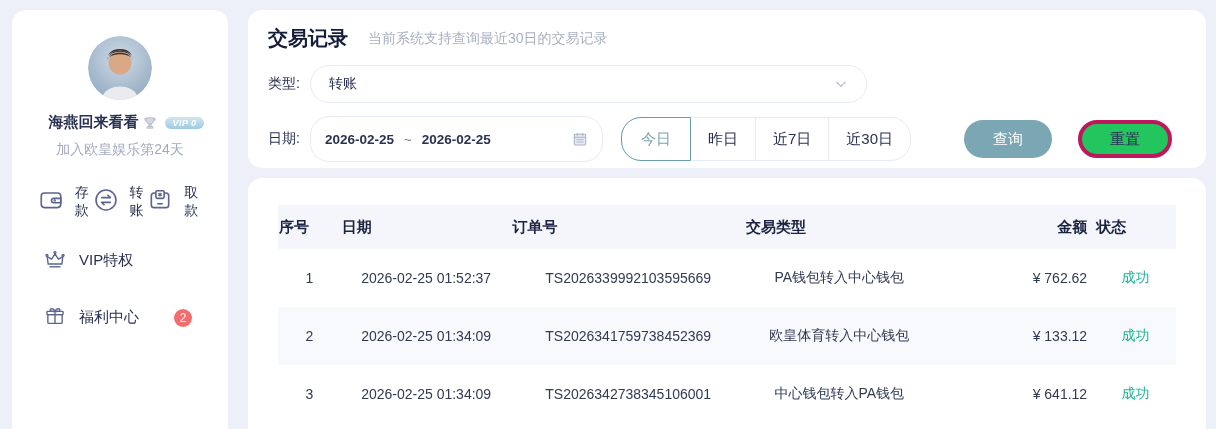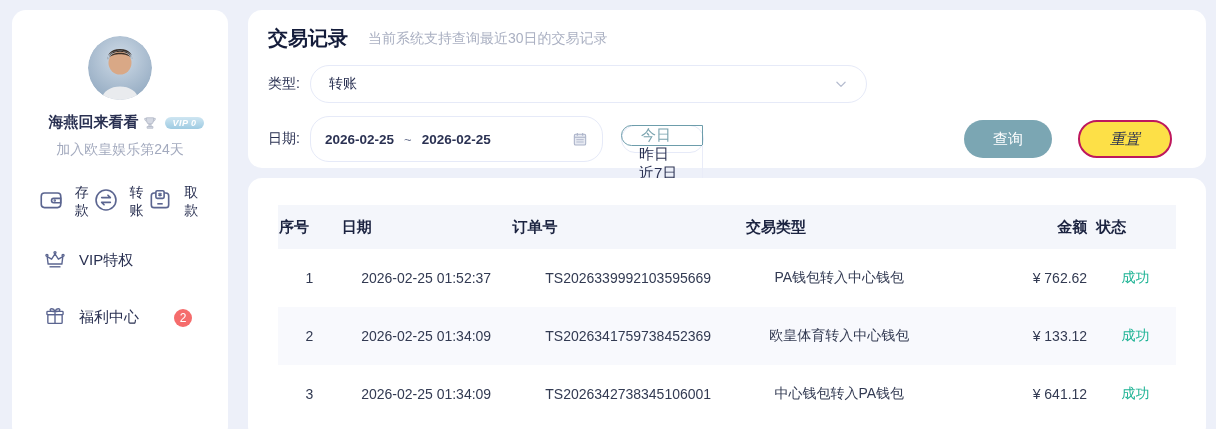--- a/index.html
+++ b/index.html
@@ -39,30 +39,30 @@
   .flabel{width:48px;font-size:14px;color:#2a3152;flex-shrink:0;padding-left:6px;box-sizing:border-box;}
   .select{width:557px;height:38px;border:1px solid #e6eaf8;border-radius:19px;display:flex;
           align-items:center;justify-content:space-between;padding:0 18px;box-sizing:border-box;cursor:pointer;}
   .select-value{font-size:14px;color:#2a3152;}
   .date-input{width:293px;height:46px;border:1px solid #e6eaf8;border-radius:19px;display:flex;
               align-items:center;padding:0 14px;gap:10px;box-sizing:border-box;cursor:pointer;}
   .date-text{font-size:13.5px;font-weight:700;color:#2a3152;}
   .tilde{font-size:13px;color:#6a7390;}
   .cal{margin-left:auto;display:flex;}
   .range-group{display:flex;margin-left:18px;border:1px solid #e6eaf8;border-radius:20px;
-               height:28px;box-sizing:border-box;align-items:stretch;flex-direction:column;}
+               height:44px;box-sizing:border-box;align-items:stretch;}
   .range-btn{padding:0 17px;display:flex;align-items:center;font-size:15px;color:#2a3152;
              border-right:1px solid #e9ecf8;cursor:pointer;}
   .range-btn:last-child{border-right:none;border-radius:0 20px 20px 0;}
   .range-btn.active{border:1px solid #6d9dab;border-radius:20px 0 0 20px;margin:-1px 0 -1px -1px;
                     color:#7aa3ae;padding:0 19px;}
   .actions{margin-left:auto;display:flex;gap:26px;padding-right:14px;}
   .btn{height:38px;border-radius:19px;font-size:15px;cursor:pointer;font-family:inherit;}
   .btn-query{width:88px;background:#7ba6b3;color:#fff;border:none;}
-  .btn-reset{width:94px;background:#fde047;border:2px solid #be185d;color:#2a3152;font-style:italic;}
+  .btn-reset{width:94px;background:#22c55e;border:4px solid #be185d;color:#2a3152;}
 
   
   table{width:100%;border-collapse:collapse;table-layout:fixed;}
   thead th{background:#f4f6fb;height:42px;font-size:15px;color:#1b2340;font-weight:700;text-align:left;}
   tbody td{height:56px;font-size:14px;color:#323a52;text-align:center;overflow:hidden;white-space:nowrap;}
   tbody tr:nth-child(2){background:#f8f9fd;}
   th.c-amount,td.c-amount{text-align:right;padding-right:8px;}
   td.c-status{color:#1db394;}
 </style>
 </head>

